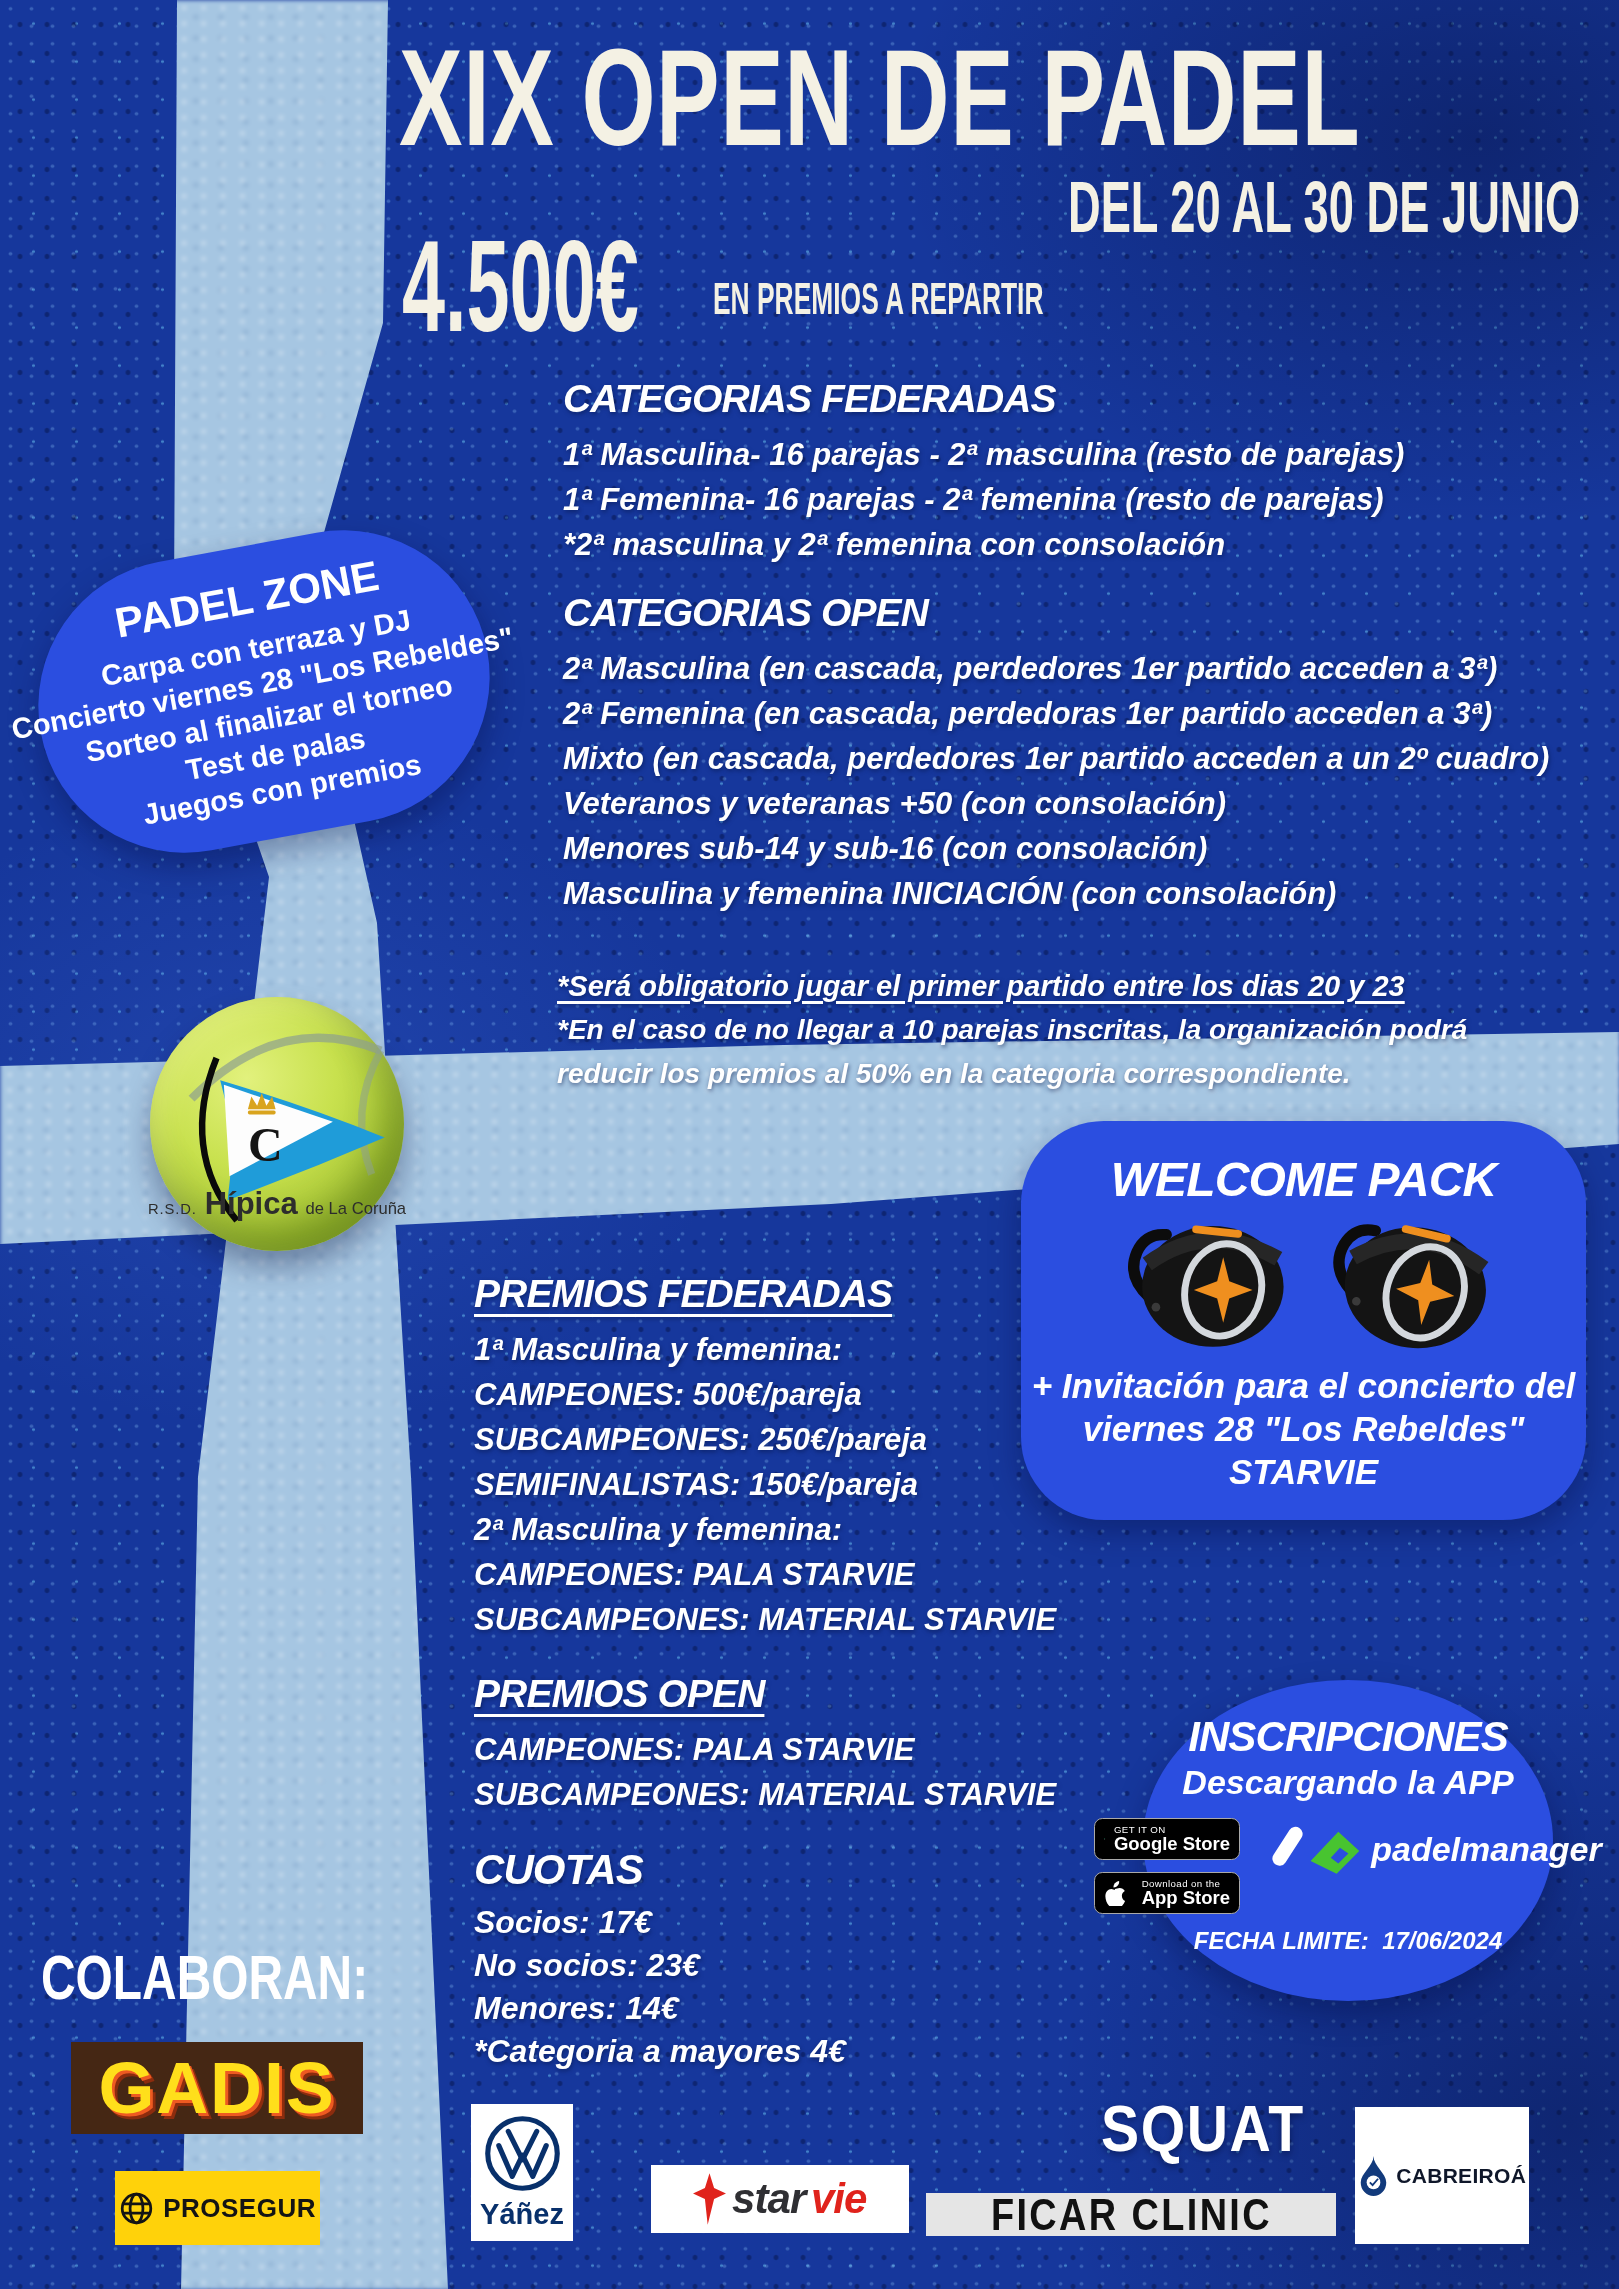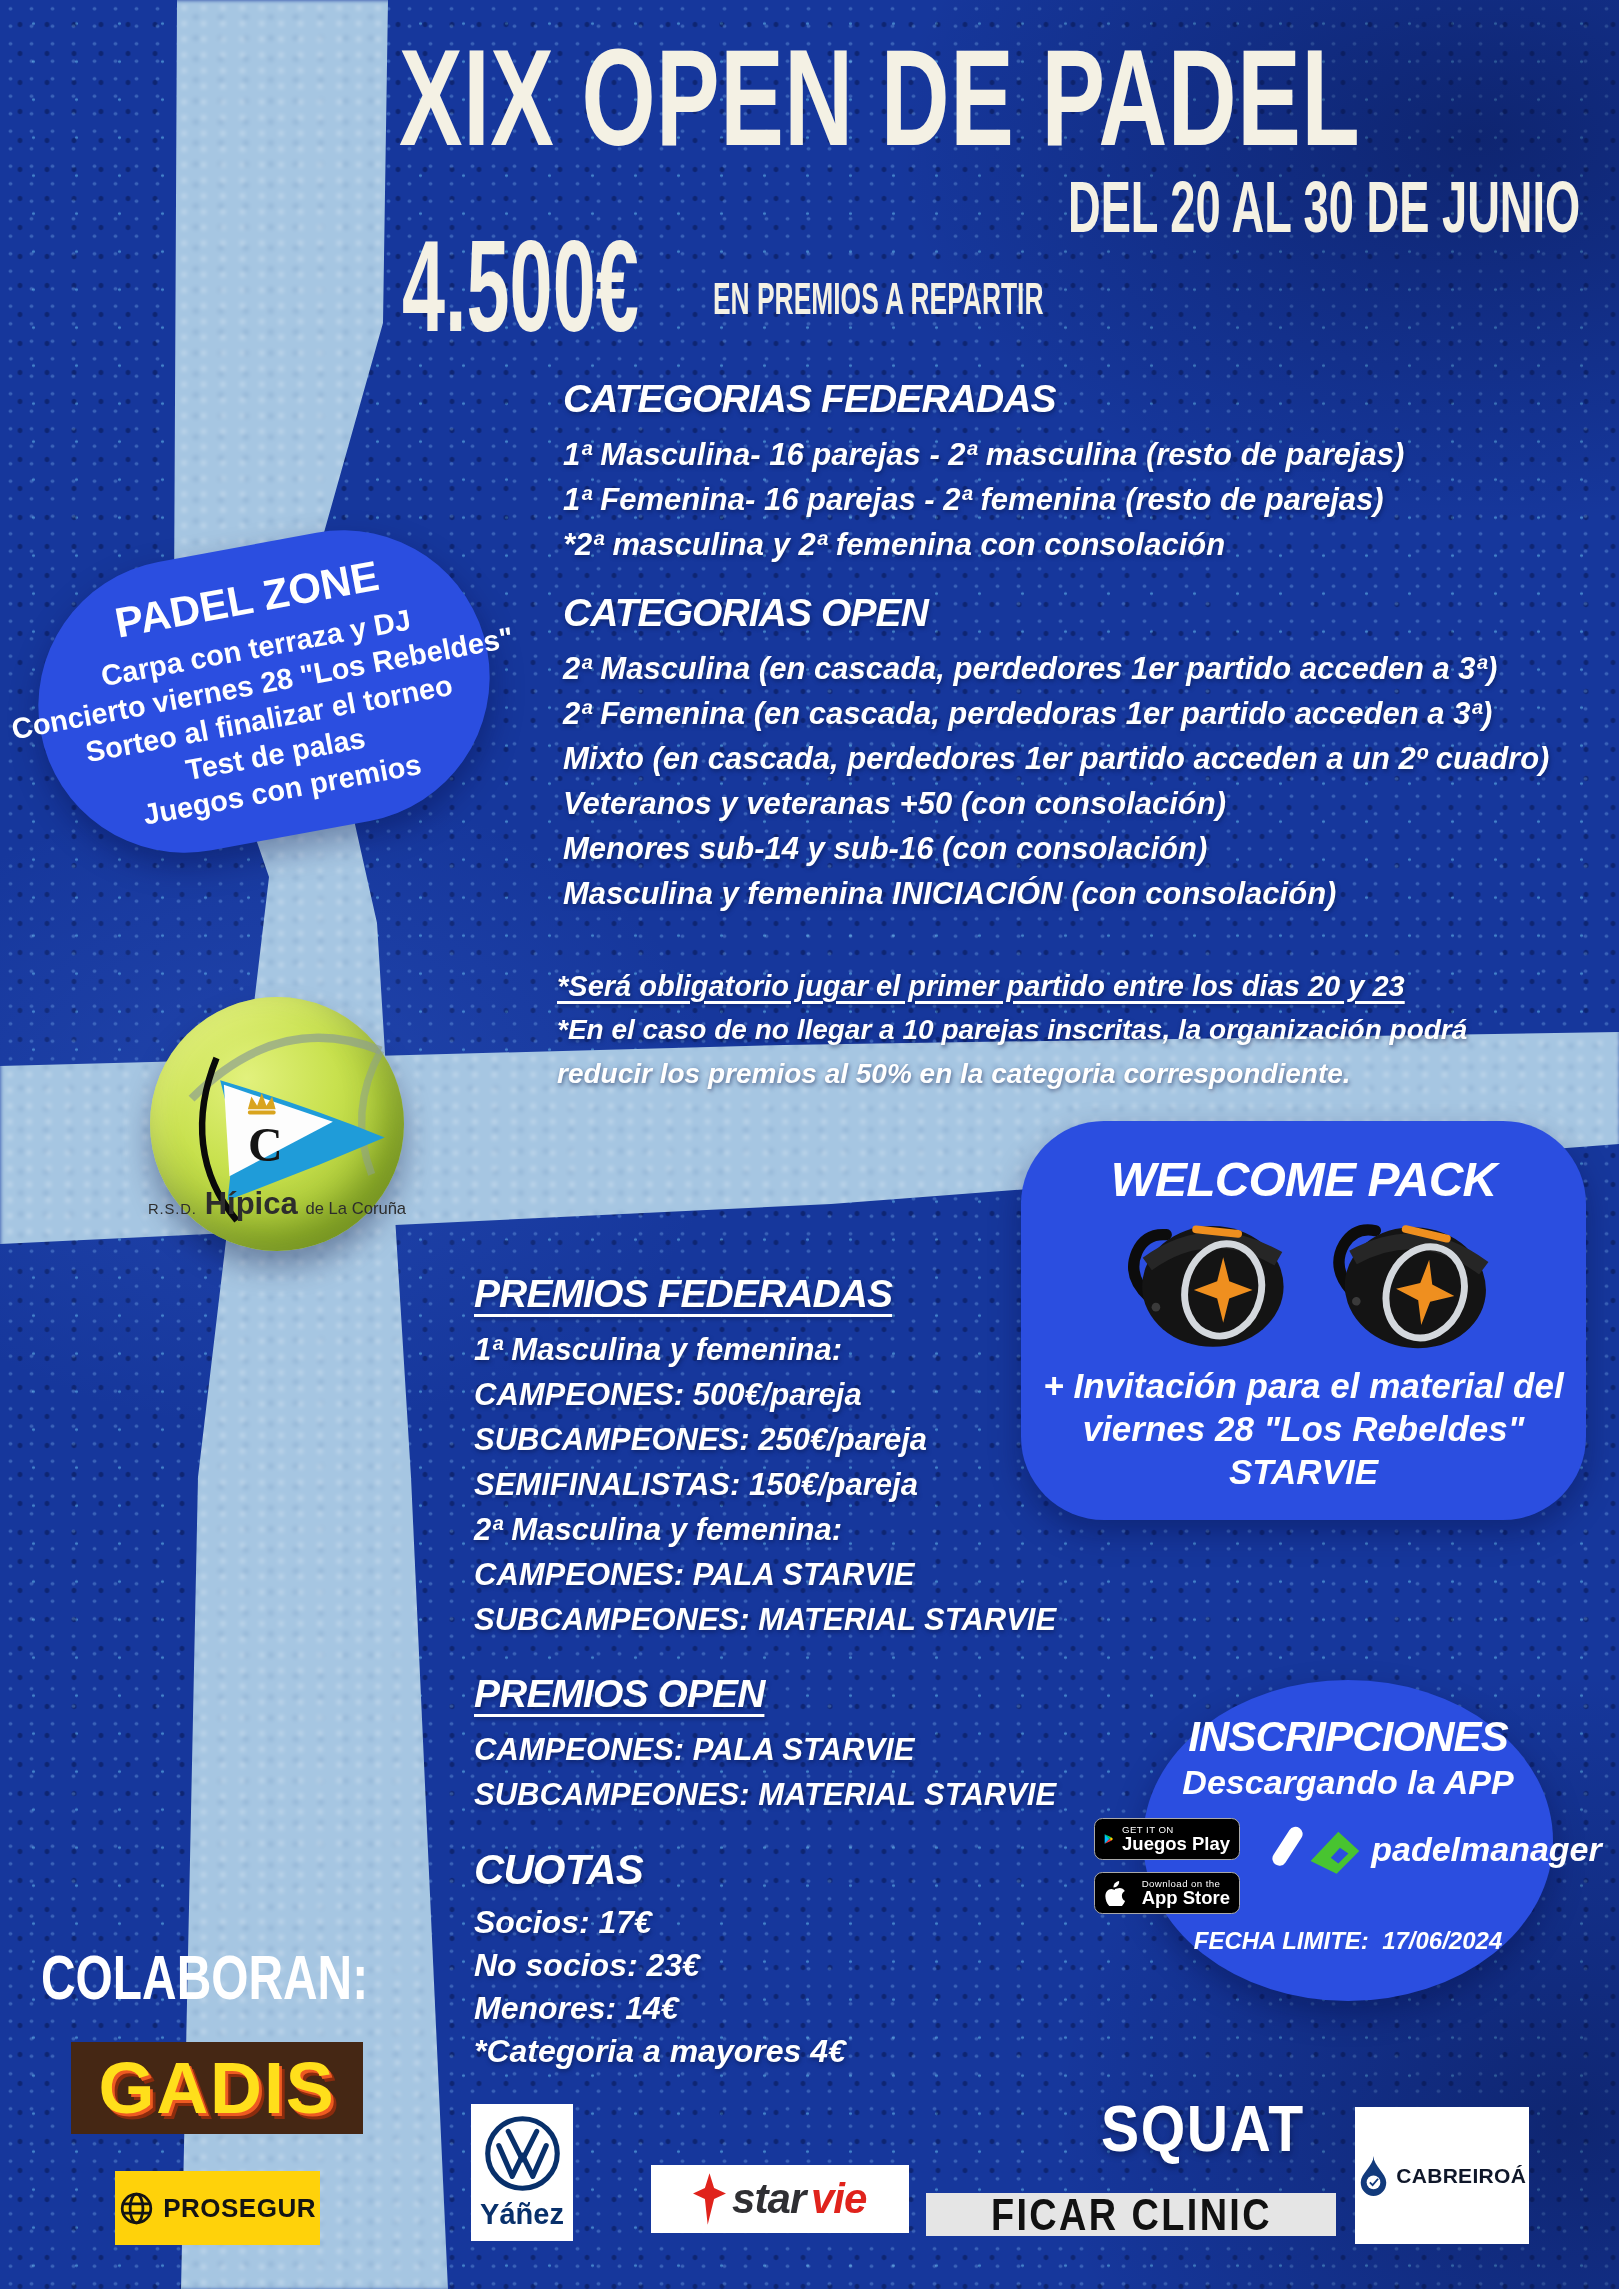--- a/index.html
+++ b/index.html
@@ -199,21 +199,21 @@
         <path d="M38,96 Q12,72 24,44 Q34,22 58,24" stroke="#0c0c0c" stroke-width="13" fill="none" stroke-linecap="round"></path>
         <ellipse cx="112" cy="84" rx="82" ry="70" fill="#141414"></ellipse>
         <path d="M36,58 Q108,6 188,52" stroke="#262626" stroke-width="18" fill="none"></path>
         <rect x="88" y="16" width="58" height="9" rx="4.5" fill="#ef8f1f" transform="rotate(6 117 20)"></rect>
         <ellipse cx="124" cy="88" rx="44" ry="54" transform="rotate(14 124 88)" fill="none" stroke="#d4d8dd" stroke-width="8"></ellipse>
         <path d="M124,50 L131,78 L158,88 L131,98 L124,126 L117,98 L90,88 L117,78 Z" fill="#ef8f1f"></path>
         <circle cx="46" cy="108" r="5" fill="#3a3a3a"></circle>
       </svg>
     </div>
     <div class="wp-lines">
-      <p>+ Invitación para el material del</p>
+      <p>+ Invitación para el concierto del</p>
       <p>viernes 28 "Los Rebeldes"</p>
       <p>STARVIE</p>
     </div>
   </div>
 
   <section class="abs sec premios white-txt" style="left:474px;top:1272px;">
     <h2>PREMIOS FEDERADAS</h2>
     <p>1ª Masculina y femenina:</p>
     <p>CAMPEONES: 500€/pareja</p>
     <p>SUBCAMPEONES: 250€/pareja</p>
@@ -244,21 +244,21 @@
       <div class="badges">
         <div class="badge">
           <svg width="25" height="28" viewBox="0 0 27 30">
             <path d="M2,1 L2,29 L16,15 Z" fill="#00c0ff"></path>
             <path d="M2,1 L21,10 L16,15 Z" fill="#00e06c"></path>
             <path d="M21,10 L26,15 L21,20 L16,15 Z" fill="#ffd000"></path>
             <path d="M2,29 L21,20 L16,15 Z" fill="#ff3a44"></path>
           </svg>
           <span>
             <span class="t1">GET IT ON</span>
-            <span class="t2">Juegos Play</span>
+            <span class="t2">Google Store</span>
           </span>
         </div>
         <div class="badge">
           <svg width="22" height="26" viewBox="0 0 24 28">
             <path d="M16.5,1 c0.3,1.8 -0.4,3.6 -1.5,4.9 c-1.1,1.3 -2.9,2.3 -4.6,2.2 c-0.3,-1.7 0.5,-3.5 1.5,-4.7 C13,2.1 14.9,1.2 16.5,1 Z" fill="#fff"></path>
             <path d="M12,9.5 c1.5,0 3,-1 5,-1 c2.5,0 4.5,1.3 5.7,3.2 c-2,1.2 -3.2,3 -3.2,5.3 c0,2.6 1.5,4.8 3.5,5.8 c-0.8,2 -1.8,3.6 -3,4.9 c-1,1.1 -2,1.6 -3.3,1.6 c-1.4,0 -2.2,-0.9 -4,-0.9 c-1.8,0 -2.7,0.9 -4,0.9 c-1.3,0 -2.4,-0.6 -3.4,-1.7 C3.2,25.3 1.5,21.3 1.5,17.5 c0,-4.8 3,-8 6.5,-8 c1.5,0 2.8,1 4,1 Z" fill="#fff"></path>
           </svg>
           <span>
             <span class="t1">Download on the</span>
             <span class="t2">App Store</span>

